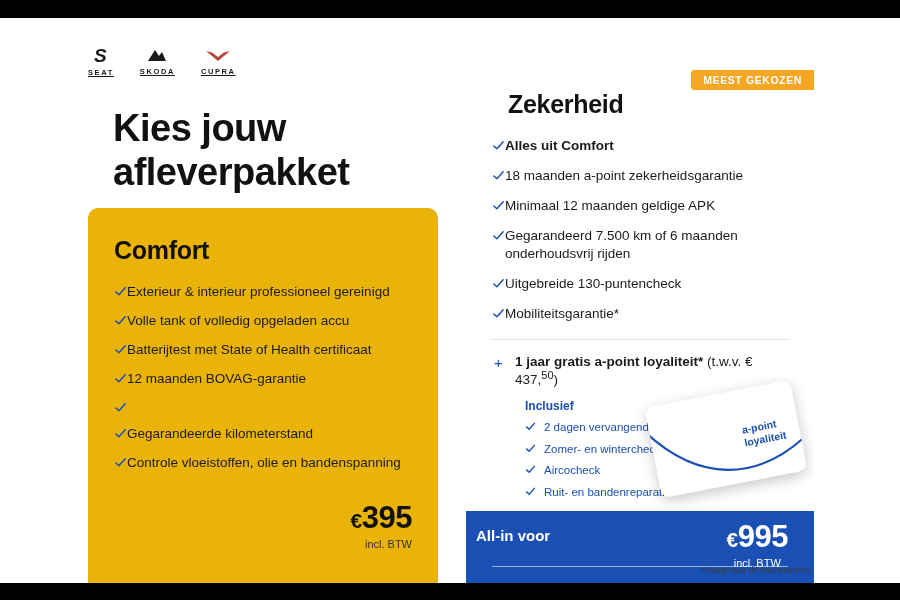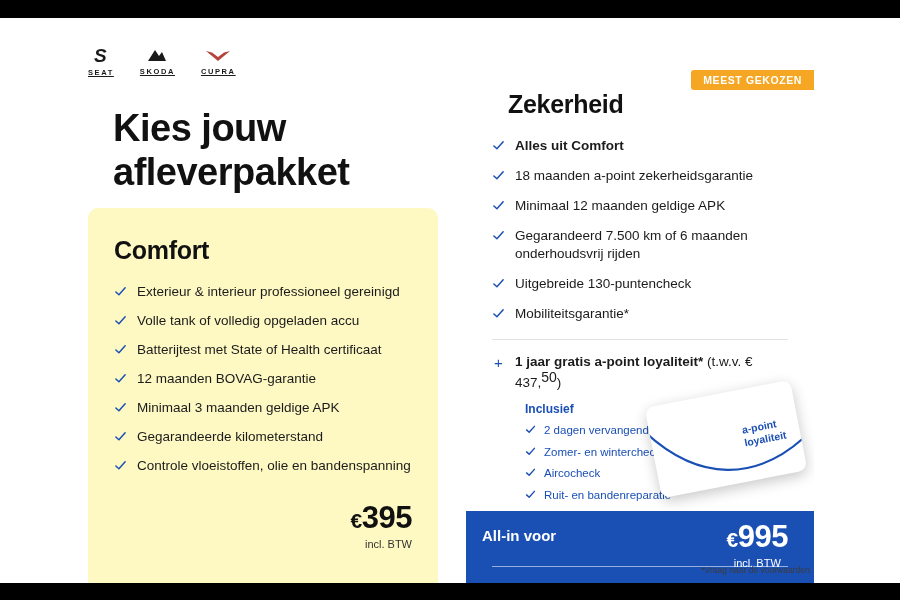--- a/index.html
+++ b/index.html
@@ -76,41 +76,40 @@
     margin-left: 25px;
   }
 
   
   .card-comfort {
     position: absolute;
     left: 88px;
     top: 190px;
     width: 350px;
     height: 375px;
-    background: #fef9c3;
+    background: #eab308;
     border-radius: 10px 10px 0 0;
     box-sizing: border-box;
     padding: 28px 26px 0 26px;
   }
   .card-comfort h2 {
     margin: 0 0 18px 0;
     font-size: 25px;
     font-weight: bold;
     color: #111;
     letter-spacing: -0.3px;
   }
   ul.features {
     list-style: none;
     margin: 0;
     padding: 0;
   }
   ul.features li {
     display: flex;
     align-items: flex-start;
-    gap: 10px;
     margin-bottom: 11px;
     font-size: 13.5px;
     line-height: 1.33;
     color: #1b1b1b;
   }
   .chk {
     flex: 0 0 auto;
     width: 13px;
     height: 13px;
     margin-top: 2px;
@@ -196,21 +195,21 @@
     height: 13px;
     margin-top: 2px;
     color: #1a4fb4;
     font-size: 15px;
     line-height: 13px;
     text-align: center;
     font-weight: 500;
   }
   .loyalty-row .lbl { font-weight: bold; }
   .loyalty-row .worth { font-weight: normal; }
-  .worth sup { font-size: 14px; }
+  .worth sup { font-size: 11px; }
 
   .inclusief {
     margin: 12px 0 0 33px;
     color: #1a4fb4;
   }
   .inclusief .inc-title {
     font-size: 12px;
     font-weight: bold;
     margin-bottom: 7px;
   }
@@ -265,21 +264,21 @@
     bottom: 0;
     width: 100%;
     height: 72px;
     background: #1a4fb4;
     color: #fff;
     box-sizing: border-box;
     padding: 0 26px;
   }
   .blue-footer .allin {
     position: absolute;
-    left: 16px;
+    left: 10px;
     top: 16px;
     font-size: 15px;
     font-weight: bold;
   }
   .blue-footer .price {
     position: absolute;
     right: 26px;
     top: 10px;
     text-align: center;
   }
@@ -379,21 +378,20 @@
               </svg>
           </span>
           <span class="feat-text">12 maanden BOVAG-garantie</span>
         </li>
         <li>
           <span class="chk">
             <svg width="13" height="13" viewBox="0 0 14 14" aria-hidden="true">
                 <path d="M2 7.5 L5.3 10.5 L12 3" fill="none" stroke="#1a4fb4" stroke-width="1.6" stroke-linecap="round" stroke-linejoin="round"></path>
               </svg>
           </span>
-          <span class="feat-text">Minimaal 3 maanden geldige APK</span>
         </li>
         <li>
           <span class="chk">
             <svg width="13" height="13" viewBox="0 0 14 14" aria-hidden="true">
                 <path d="M2 7.5 L5.3 10.5 L12 3" fill="none" stroke="#1a4fb4" stroke-width="1.6" stroke-linecap="round" stroke-linejoin="round"></path>
               </svg>
           </span>
           <span class="feat-text">Gegarandeerde kilometerstand</span>
         </li>
         <li>

